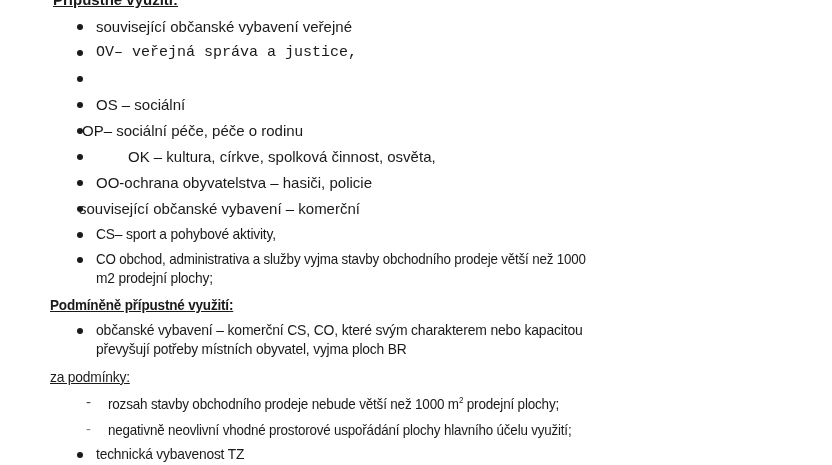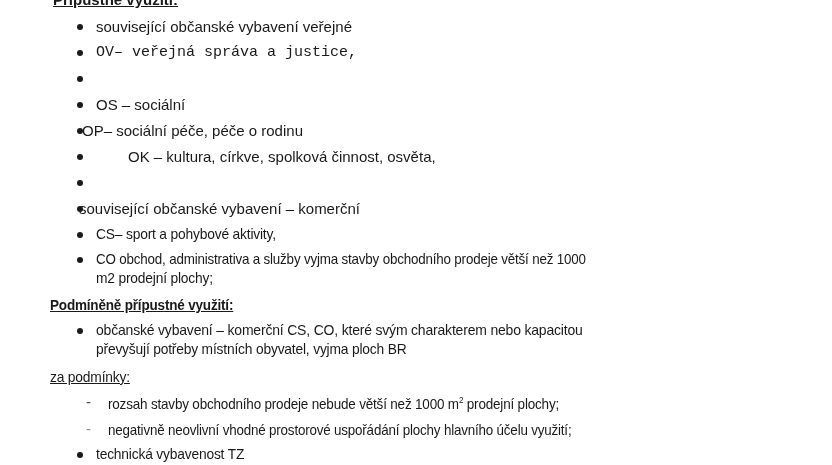--- a/index.html
+++ b/index.html
@@ -79,20 +79,21 @@
   <div class="bullet" style="left:77px; top:102px;"></div>
   <div class="item" style="left:96px; top:95px;">OS – sociální</div>
 
   <div class="bullet" style="left:77px; top:128px;"></div>
   <div class="item" style="left:82px; top:121px;">OP– sociální péče, péče o rodinu</div>
 
   <div class="bullet" style="left:77px; top:154px;"></div>
   <div class="item" style="left:96px; top:147px;margin-left:32px;">OK – kultura, církve, spolková činnost, osvěta,</div>
 
   <div class="bullet" style="left:77px; top:180px;"></div>
+  <div class="item" style="left:96px; top:173px;">OO-ochrana obyvatelstva – hasiči, policie</div>
 
   <div class="bullet" style="left:77px; top:206px;"></div>
   <div class="item" style="left:79px; top:199px;">související občanské vybavení – komerční</div>
 
   <div class="bullet" style="left:77px; top:232px;"></div>
   <div class="item narrow" style="left:96px; top:224px; transform:scaleX(0.92);">CS– sport a pohybové aktivity,</div>
 
   <div class="bullet" style="left:77px; top:257px;"></div>
   <div class="item narrow" style="left:96px; top:249px; transform:scaleX(0.892);">CO obchod, administrativa a služby vyjma stavby obchodního prodeje větší než 1000</div>
   <div class="item narrow" style="left:96px; top:268px; transform:scaleX(0.92);">m2 prodejní plochy;</div>

